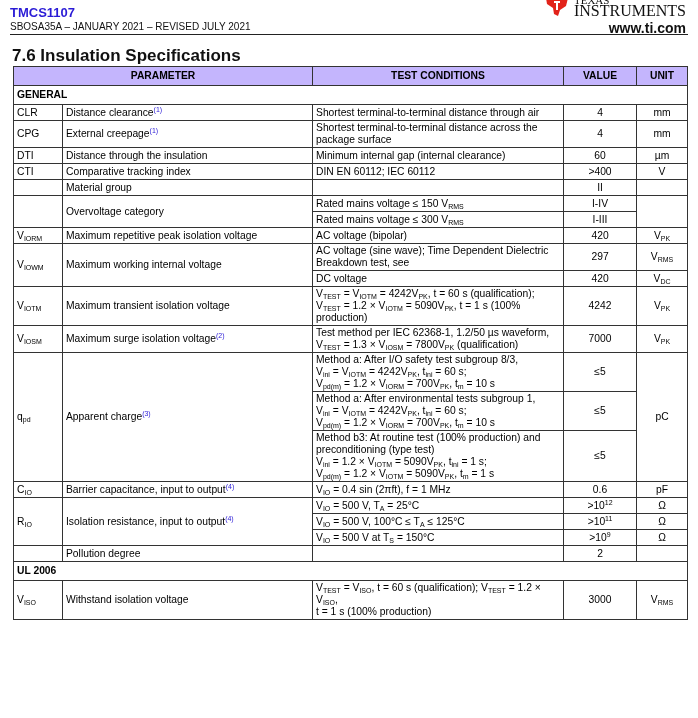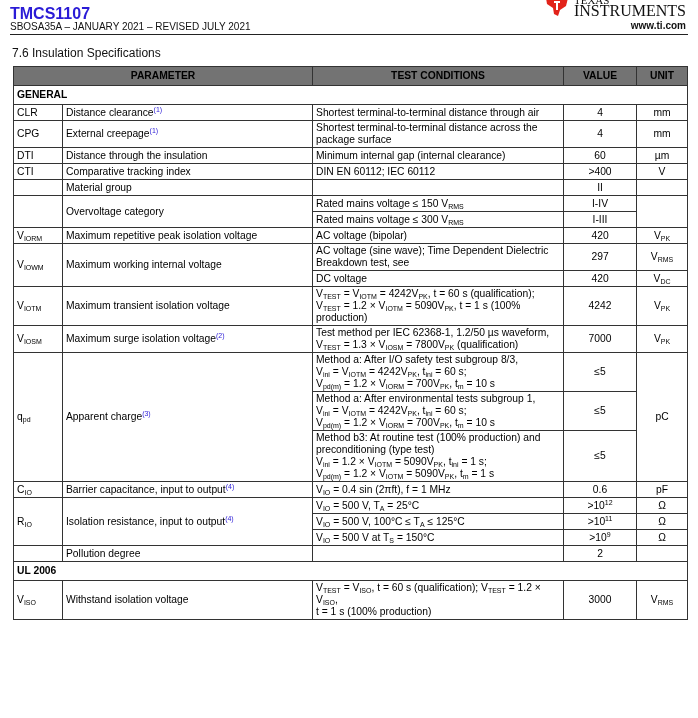--- a/index.html
+++ b/index.html
@@ -1,28 +1,28 @@
 <!DOCTYPE html>
 <html><head>
 <meta charset="utf-8">
 <style>
   html,body{margin:0;padding:0;background:#fff;}
   body{width:698px;height:718px;overflow:hidden;position:relative;font-family:"Liberation Sans",sans-serif;color:#000;}
-  .hdr-part{position:absolute;left:10px;top:5px;font-weight:bold;font-size:16px;color:#1a0dab;color:#2a1bd6;}
+  .hdr-part{position:absolute;left:10px;top:5px;font-weight:bold;font-size:13px;color:#1a0dab;color:#2a1bd6;}
   .hdr-rev{position:absolute;left:10px;top:21px;font-size:10px;color:#111;}
   .hdr-rule{position:absolute;left:10px;right:10px;top:34px;height:0;border-top:1.5px solid #222;}
   .logo{position:absolute;right:12px;top:-8px;height:26px;display:flex;align-items:flex-end;}
   .logo-mark{width:26px;height:22px;margin-right:4px;}
   .logo-text{font-family:"Liberation Serif",serif;font-size:16px;line-height:14px;color:#111;}
   .logo-text .top{font-size:11px;display:block;height:6px;overflow:hidden;line-height:4px;}
-  .hdr-url{position:absolute;right:12px;top:20px;font-weight:bold;font-size:10px;color:#111;}
-  .sec-title{position:absolute;left:12px;top:46px;font-weight:normal;font-size:12px;color:#111;}
+  .hdr-url{position:absolute;right:12px;top:20px;font-weight:bold;font-size:14px;color:#111;}
+  .sec-title{position:absolute;left:12px;top:46px;font-weight:bold;font-size:17px;color:#111;}
   table{position:absolute;left:13px;top:66px;width:674px;border-collapse:collapse;font-size:10.3px;table-layout:fixed;}
   td,th{border:1px solid #333;padding:1px 3px;line-height:12px;vertical-align:middle;}
-  th{background:#737373;font-weight:bold;height:16px;text-align:center;}
+  th{background:#c4b5fd;font-weight:bold;height:16px;text-align:center;}
   .grp td{font-weight:bold;height:16px;}
   .c{text-align:center;}
   sub{font-size:7px;vertical-align:-2px;line-height:0;}
   sup{font-size:7px;vertical-align:4px;line-height:0;}
   .fn{color:#2a1bd6;}
   .r1{height:16px;}
   .thick-top td{border-top:1.5px solid #222;}
 </style>
 </head>
 <body>

